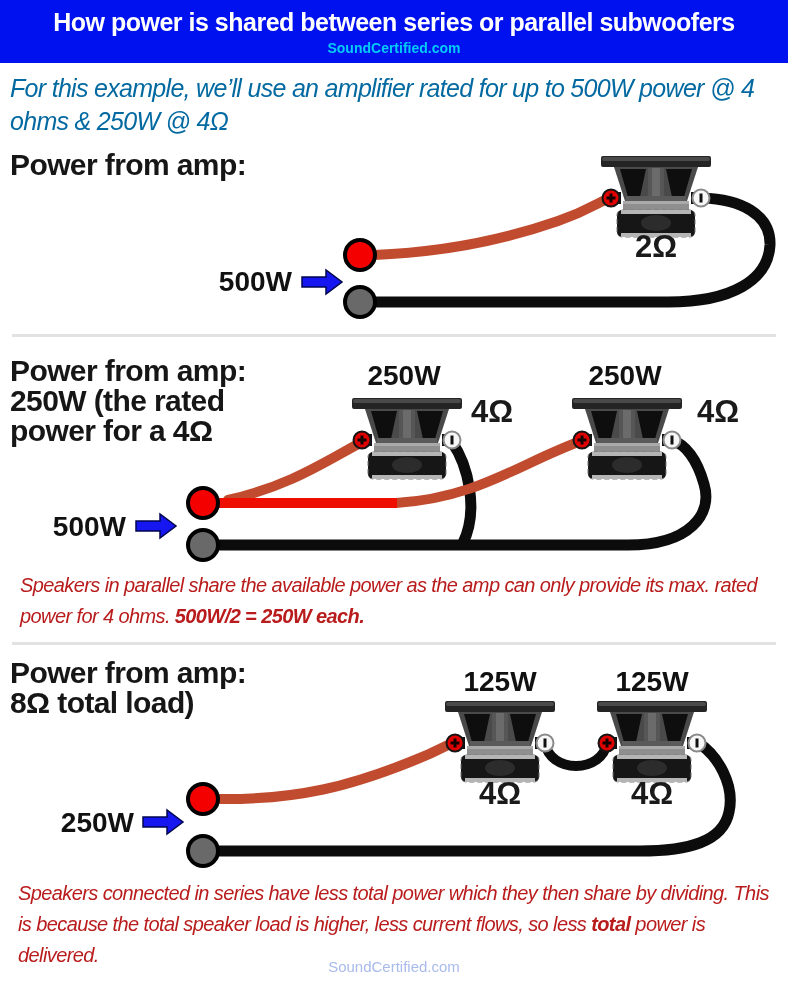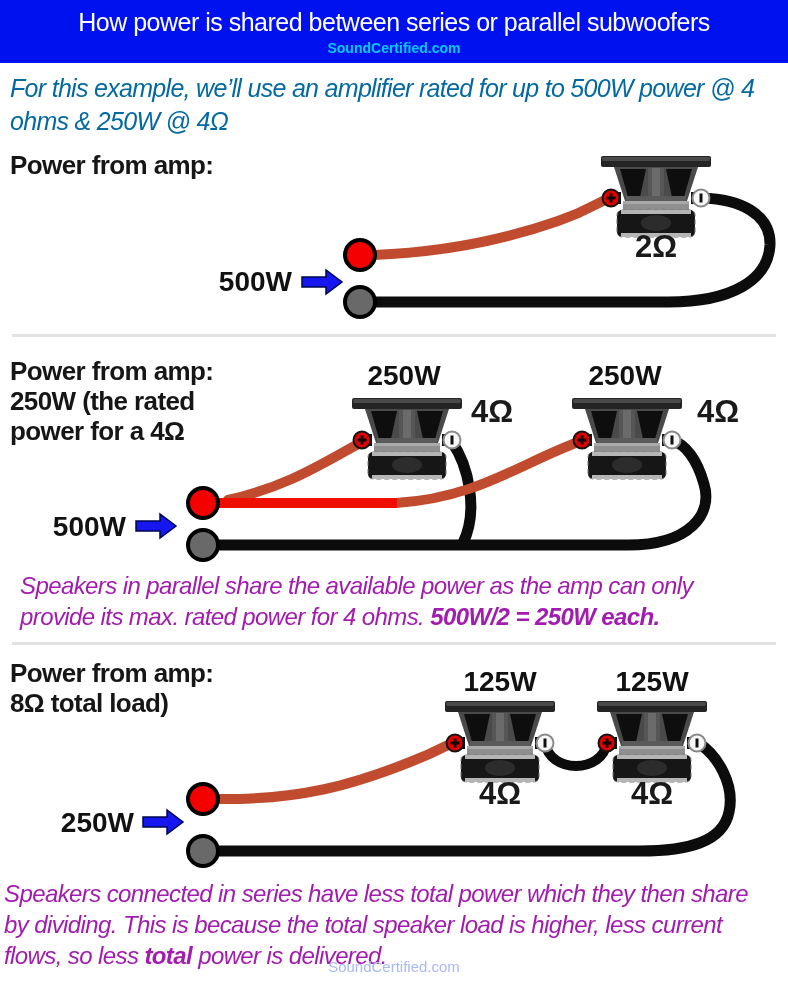--- a/index.html
+++ b/index.html
@@ -7,49 +7,49 @@
     position:relative;width:788px;height:990px;overflow:hidden;
     font-family:"Liberation Sans",sans-serif;color:#161616;
   }
   .abs{position:absolute;}
   
   .header{
     left:0;top:0;width:788px;height:63px;background:#0011f0;
     display:flex;flex-direction:column;align-items:center;justify-content:center;
   }
   .header .title{
-    color:#ffffff;font-weight:normal;font-size:25px;letter-spacing:-0.5px;
+    color:#ffffff;font-weight:bold;font-size:25px;letter-spacing:-0.5px;
     line-height:1.1;margin-top:2px;white-space:nowrap;
   }
   .header .site{
     color:#00ccf7;font-size:14px;font-weight:bold;margin-top:3px;
   }
   
   .intro{
     left:10px;top:72px;width:772px;
     font-style:italic;font-size:25px;line-height:33px;color:#0369a1;
     letter-spacing:-0.7px;
   }
   
-  .sec-label{font-weight:bold;font-size:26px;line-height:30px;color:#161616;letter-spacing:-0.6px;}
+  .sec-label{font-weight:bold;font-size:30px;line-height:30px;color:#161616;letter-spacing:-0.6px;}
   .sec1-label{left:10px;top:150px;}
   .sec2-label{left:10px;top:356px;}
   .sec3-label{left:10px;top:658px;}
   
   .divider{height:3px;background:#e2e2e2;left:12px;width:764px;}
   .divider-1{top:334px;}
   .divider-2{top:642px;}
   
   .note{
-    font-style:italic;font-size:24px;line-height:31px;color:#a21caf;
+    font-style:italic;font-size:20px;line-height:31px;color:#b91c1c;
     letter-spacing:-0.6px;
   }
   .note b{font-style:italic;}
   .note-parallel{left:20px;top:570px;width:752px;}
-  .note-series{left:4px;top:878px;width:760px;}
+  .note-series{left:18px;top:878px;width:760px;}
   
   .footer{
     left:0;top:958px;width:788px;text-align:center;
     color:#a9baec;font-size:15px;
   }
   svg text{font-family:"Liberation Sans",sans-serif;}
   .svg-layer{left:0;width:788px;}
   .svg1{top:145px;height:195px;}
   .svg2{top:345px;height:220px;}
   .svg3{top:648px;height:225px;}

